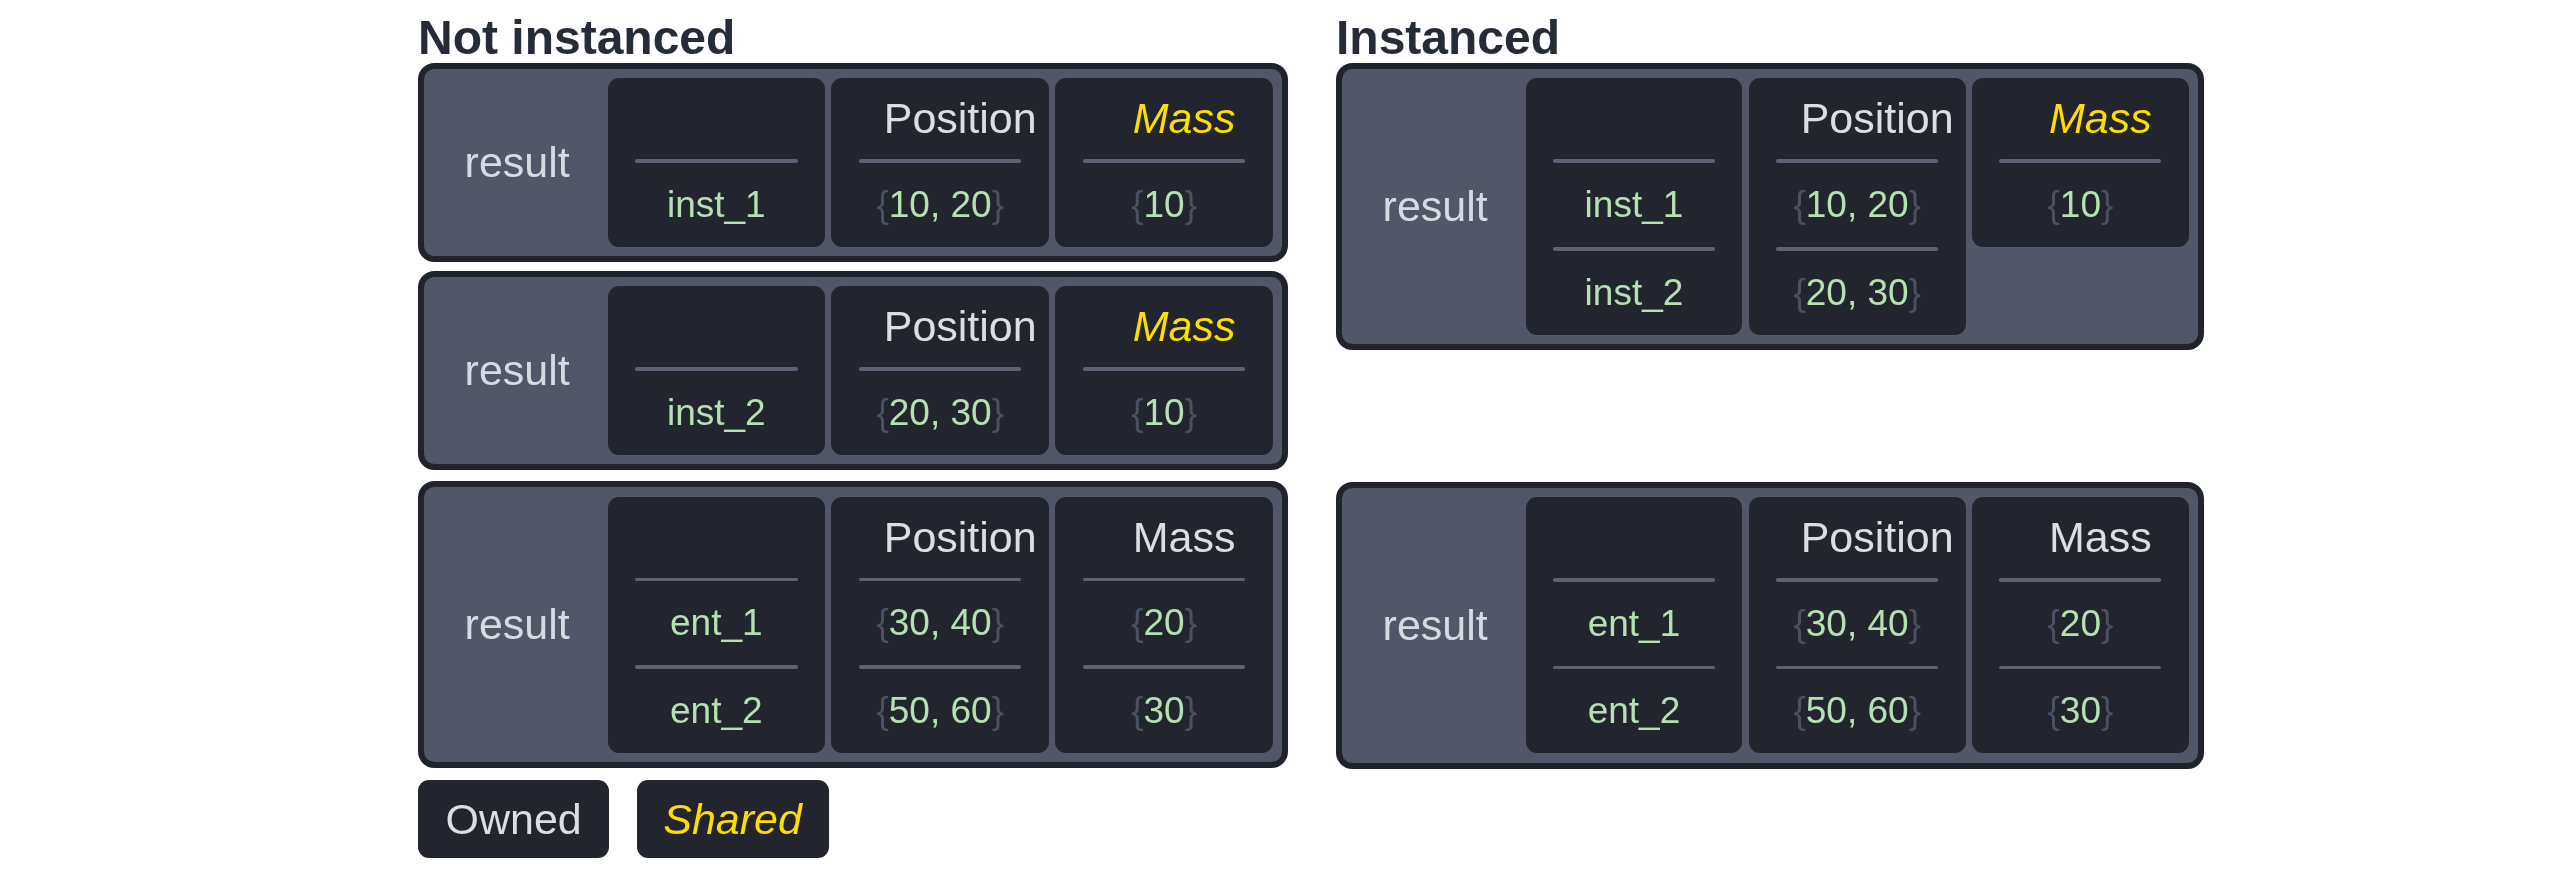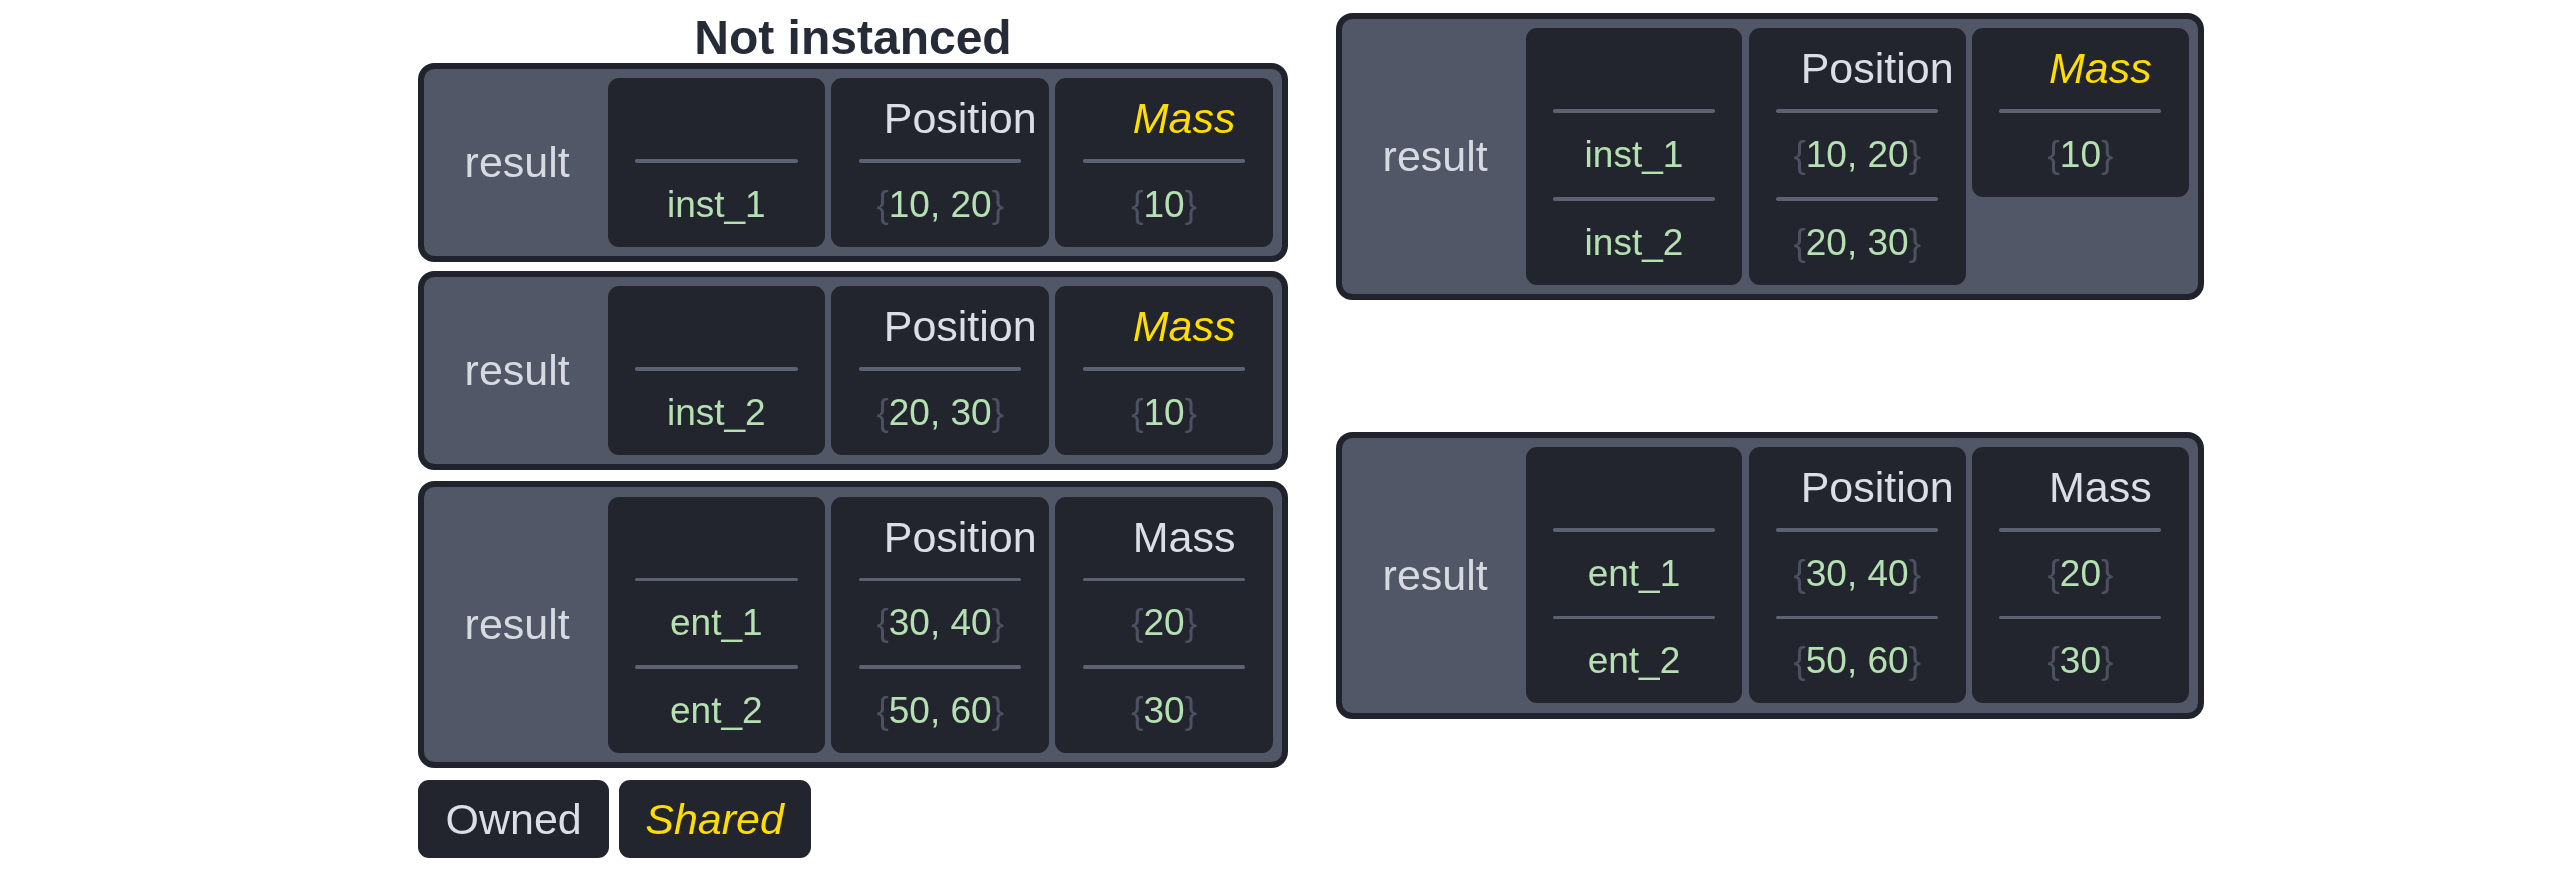--- a/index.html
+++ b/index.html
@@ -19,21 +19,21 @@
   body{
     width:2576px;height:870px;
     background:var(--bg);
     font-family:"Liberation Sans", sans-serif;
     position:relative;overflow:hidden;
   }
   .section{position:absolute;top:13px;display:flex;flex-direction:column;}
   #section-0{left:418px;width:870px;}
   #section-1{left:1336px;width:868px;}
   .section-title{
-    height:50px;line-height:50px;text-align:center;
+    height:50px;line-height:50px;
     font-size:48px;font-weight:bold;color:var(--title);
   }
   .atable{
     box-sizing:border-box;
     border:6.4px solid var(--table-border);
     background:var(--table-bg);
     border-radius:16.5px;
     padding:9.2px;
     display:flex;align-items:stretch;gap:6.4px;
     margin-top:0;
@@ -66,21 +66,21 @@
     background:var(--divider);
     margin:0 27.5px;border-radius:1.8px;
   }
   .cell{
     height:84px;flex:0 0 84px;
     display:flex;align-items:center;justify-content:center;
     font-size:37px;color:var(--value-green);
     white-space:pre;
   }
   .brace{color:var(--brace-gray);}
-  .legend{display:flex;gap:10px;align-items:center;}
+  .legend{display:flex;gap:28px;align-items:center;}
   .legend-box{
     box-sizing:border-box;
     height:78px;
     background:var(--box-bg);
     border-radius:11px;
     padding:0 27.5px;
     display:flex;align-items:center;justify-content:center;
     font-size:43px;color:var(--owned-text);
   }
   .legend-box.shared{color:var(--shared-text);font-style:italic;padding-left:26px;}
@@ -149,20 +149,21 @@
         <div class="row-divider"></div>
         <div class="cell"><span class="brace">{</span><span class="value-text">30</span><span class="brace">}</span></div>
       </div>
     </div>
     <div class="legend">
       <div class="legend-box">Owned</div>
       <div class="legend-box shared">Shared</div>
     </div>
   </div>
 <div class="section" id="section-1">
+    <div class="section-title">Instanced</div>
     <div class="atable s1 t0">
       <div class="table-label">result</div>
       <div class="col">
         <div class="col-header"></div>
         <div class="row-divider"></div>
         <div class="cell">inst_1</div>
         <div class="row-divider"></div>
         <div class="cell">inst_2</div>
       </div>
       <div class="col">

